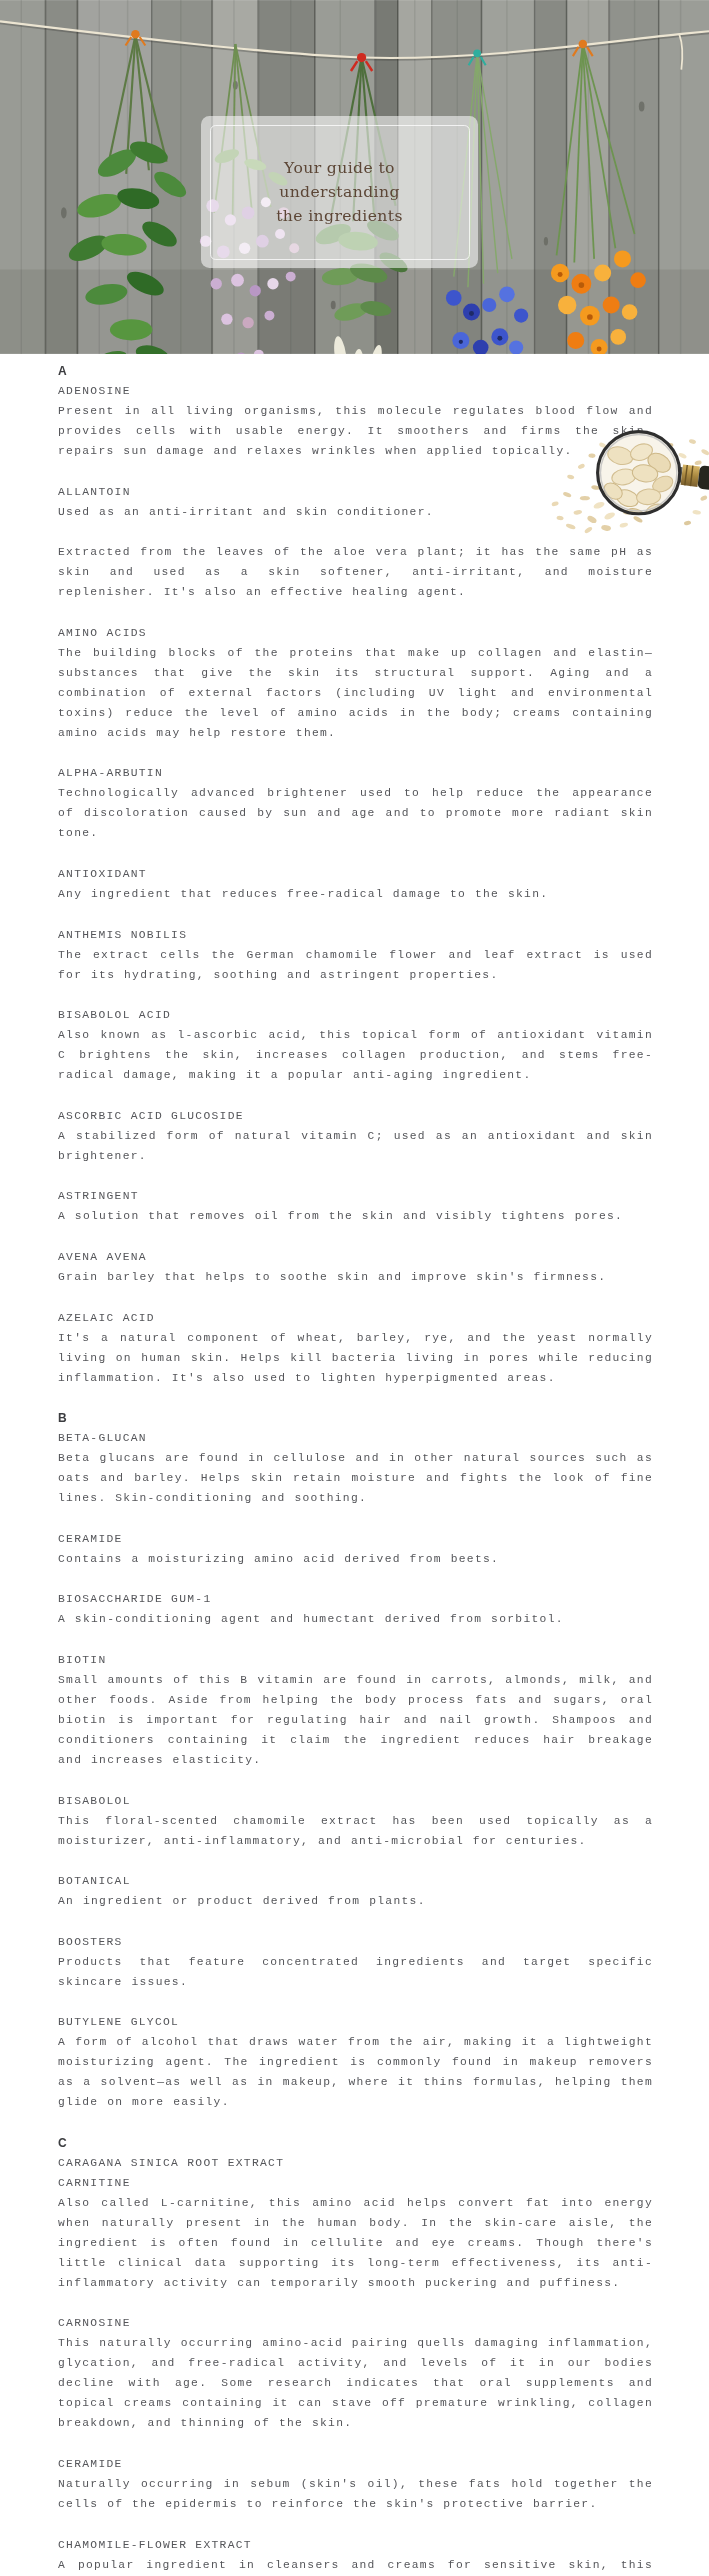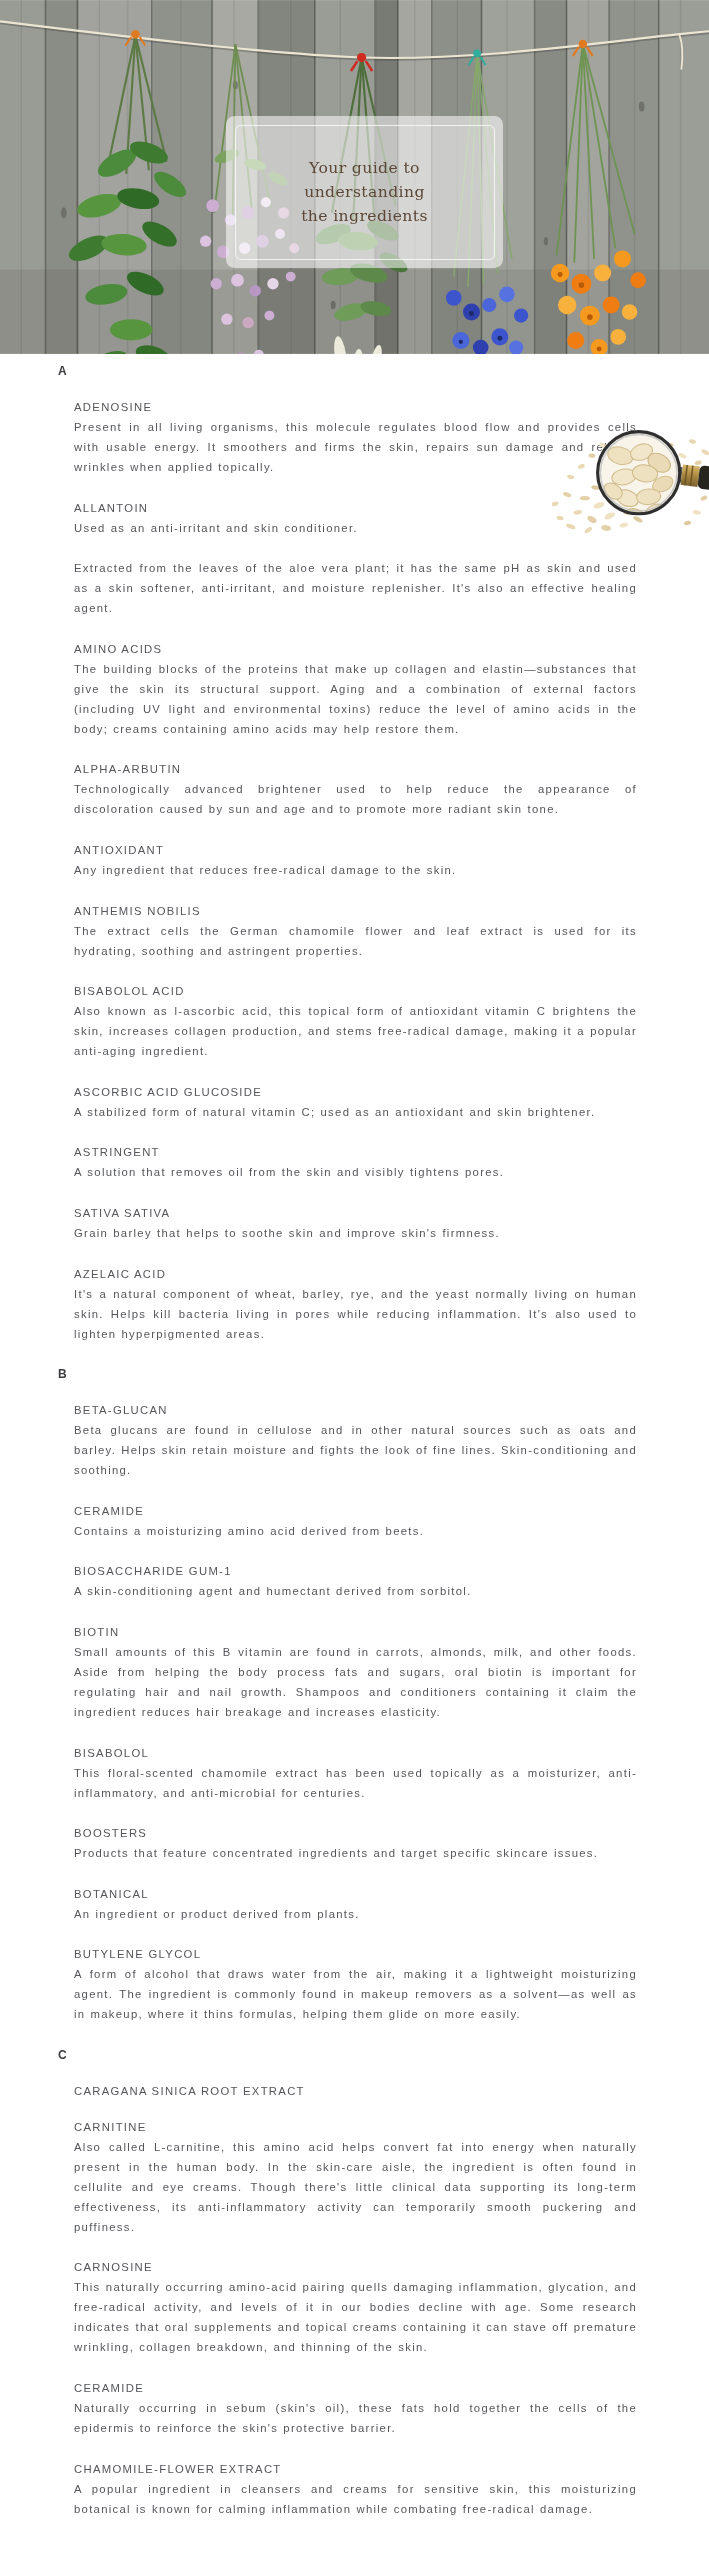--- a/index.html
+++ b/index.html
@@ -8,21 +8,21 @@
     width:709px;
     height:2576px;
     background:#ffffff;
     overflow:hidden;
     font-family:"Liberation Sans",sans-serif;
   }
   
   .header{position:relative;width:709px;height:354px;overflow:hidden;}
   .header svg{display:block;}
   .title-card{
-    position:absolute;left:226px;top:116px;width:277px;height:152px;
+    position:absolute;left:201px;top:116px;width:277px;height:152px;
     background:rgba(255,255,255,0.55);
     border-radius:8.5px;
   }
   .title-card-inner{
     position:absolute;left:8.5px;top:8.5px;right:8.5px;bottom:8.5px;
     border:1.4px solid rgba(255,255,255,0.75);
     border-radius:5.7px;
     display:flex;flex-direction:column;align-items:center;justify-content:center;
   }
   .title-line{
@@ -34,21 +34,21 @@
     white-space:nowrap;
   }
   
   .content{padding:7px 56px 0 58px;}
   .glossary-section{margin:0;}
   .section-letter{
     margin:0;
     font-size:12px;line-height:20px;
     font-weight:bold;color:#3c3d40;letter-spacing:1.4px;
   }
-  .entry{margin:16px;}
+  .entry{margin:0;font-family:Liberation Mono, monospace;}
   .term{
     margin:0;
     font-size:11.3px;line-height:20px;font-weight:normal;
     color:#55565a;letter-spacing:1.3px;
   }
   .definition{
     margin:0 0 20.6px 0;
     font-size:11.3px;line-height:20px;
     color:#55565a;letter-spacing:1.3px;word-spacing:0.7px;
     text-align:justify;
@@ -433,21 +433,21 @@
         </article>
         <article class="entry">
           <h3 class="term">ASCORBIC ACID GLUCOSIDE</h3>
           <p class="definition">A stabilized form of natural vitamin C; used as an antioxidant and skin brightener.</p>
         </article>
         <article class="entry">
           <h3 class="term">ASTRINGENT</h3>
           <p class="definition">A solution that removes oil from the skin and visibly tightens pores.</p>
         </article>
         <article class="entry">
-          <h3 class="term">SATIVA SATIVA</h3>
+          <h3 class="term">AVENA AVENA</h3>
           <p class="definition">Grain barley that helps to soothe skin and improve skin's firmness.</p>
         </article>
         <article class="entry">
           <h3 class="term">AZELAIC ACID</h3>
           <p class="definition">It's a natural component of wheat, barley, rye, and the yeast normally living on human skin. Helps kill bacteria living in pores while reducing inflammation. It's also used to lighten hyperpigmented areas.</p>
         </article>
       </section>
       <section class="glossary-section">
         <h2 class="section-letter">B</h2>
         <article class="entry">
@@ -464,26 +464,26 @@
         </article>
         <article class="entry">
           <h3 class="term">BIOTIN</h3>
           <p class="definition">Small amounts of this B vitamin are found in carrots, almonds, milk, and other foods. Aside from helping the body process fats and sugars, oral biotin is important for regulating hair and nail growth. Shampoos and conditioners containing it claim the ingredient reduces hair breakage and increases elasticity.</p>
         </article>
         <article class="entry">
           <h3 class="term">BISABOLOL</h3>
           <p class="definition">This floral-scented chamomile extract has been used topically as a moisturizer, anti-inflammatory, and anti-microbial for centuries.</p>
         </article>
         <article class="entry">
+          <h3 class="term">BOTANICAL</h3>
+          <p class="definition">An ingredient or product derived from plants.</p>
+        </article>
+        <article class="entry">
           <h3 class="term">BOOSTERS</h3>
           <p class="definition">Products that feature concentrated ingredients and target specific skincare issues.</p>
-        </article>
-        <article class="entry">
-          <h3 class="term">BOTANICAL</h3>
-          <p class="definition">An ingredient or product derived from plants.</p>
         </article>
         <article class="entry">
           <h3 class="term">BUTYLENE GLYCOL</h3>
           <p class="definition">A form of alcohol that draws water from the air, making it a lightweight moisturizing agent. The ingredient is commonly found in makeup removers as a solvent—as well as in makeup, where it thins formulas, helping them glide on more easily.</p>
         </article>
       </section>
       <section class="glossary-section">
         <h2 class="section-letter">C</h2>
         <article class="entry">
           <h3 class="term">CARAGANA SINICA ROOT EXTRACT</h3>

